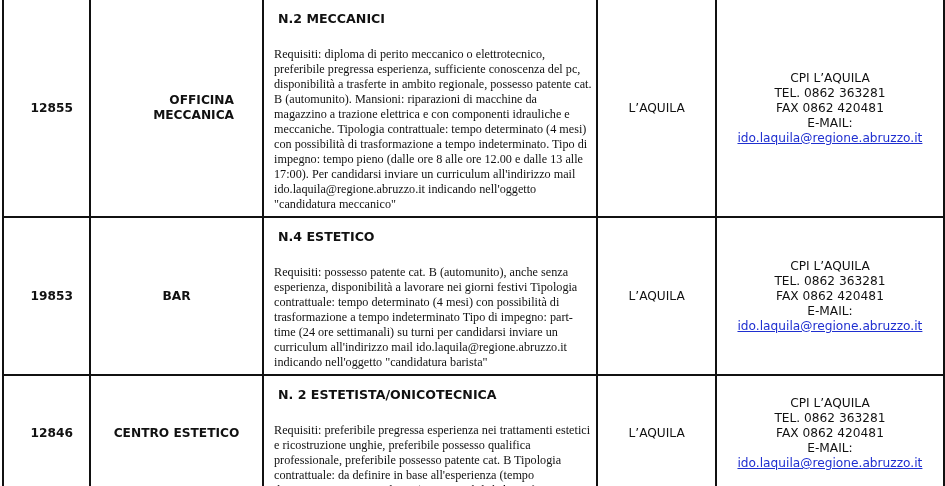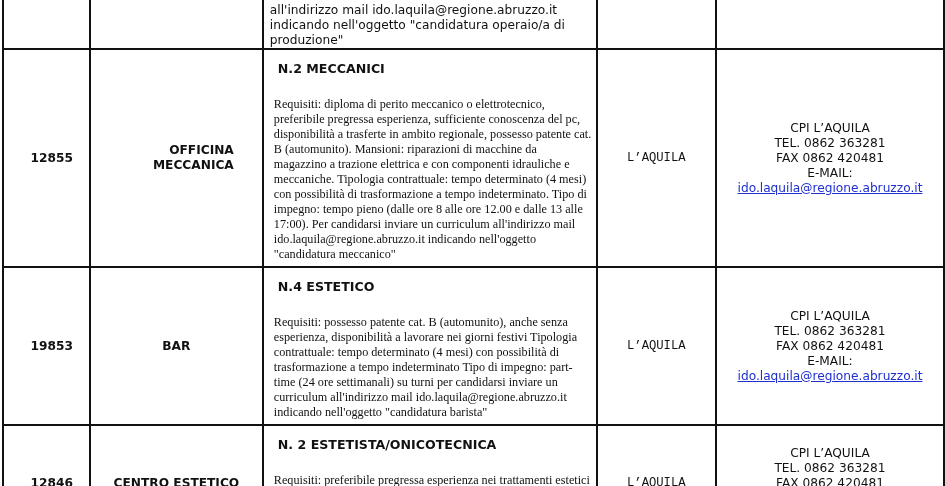--- a/index.html
+++ b/index.html
@@ -25,21 +25,21 @@
     .tbl td {
       border: 2px solid #111111;
       padding: 16px;
       vertical-align: middle;
       font-size: 12.2px;
       line-height: 15px;
     }
     .c-id { width: 61px; text-align: right; font-weight: bold; font-size: 12.6px; }
     .c-co { width: 141px; text-align: center; font-weight: bold; font-size: 12.6px; line-height: 22px; }
     .c-desc { width: 421px; vertical-align: top !important; padding: 0 0 0 6px !important; }
-    .c-loc { width: 106px; text-align: center; font-family: Liberation Mono, monospace; }
+    .c-loc { width: 106px; text-align: center; }
     .c-contact { width: 201px; text-align: center; }
     .job-title {
       font-weight: bold;
       font-size: 12.6px;
       line-height: 15px;
       margin: 8px;
       padding-top: 3px;
     }
     .job-desc {
       margin: 4px;
@@ -65,29 +65,20 @@
 <table class="tbl">
   <colgroup>
     <col style="width:63px">
     <col style="width:143px">
     <col style="width:423px">
     <col style="width:108px">
     <col style="width:203px">
   </colgroup>
   <tbody>
 
-    <tr style="height:47px">
-      <td class="c-id"></td>
-      <td class="c-co"></td>
-      <td class="c-desc">
-        <p class="desc-top">all'indirizzo mail ido.laquila@regione.abruzzo.it indicando nell'oggetto "candidatura operaio/a di produzione"</p>
-      </td>
-      <td class="c-loc"></td>
-      <td class="c-contact"></td>
-    </tr>
 
     <tr style="height:190px">
       <td class="c-id">12855</td>
       <td class="c-co" style="padding:0 28px;text-align:right;">OFFICINA MECCANICA</td>
       <td class="c-desc">
         <p class="job-title">N.2 MECCANICI</p>
         <p class="job-desc">Requisiti: diploma di perito meccanico o elettrotecnico, preferibile pregressa esperienza, sufficiente conoscenza del pc, disponibilità a trasferte in ambito regionale, possesso patente cat. B (automunito). Mansioni: riparazioni di macchine da magazzino a trazione elettrica e con componenti idrauliche e meccaniche. Tipologia contrattuale: tempo determinato (4 mesi) con possibilità di trasformazione a tempo indeterminato. Tipo di impegno: tempo pieno (dalle ore 8 alle ore 12.00 e dalle 13 alle 17:00). Per candidarsi inviare un curriculum all'indirizzo mail ido.laquila@regione.abruzzo.it indicando nell'oggetto "candidatura meccanico"</p>
       </td>
       <td class="c-loc">L’AQUILA</td>
       <td class="c-contact">

